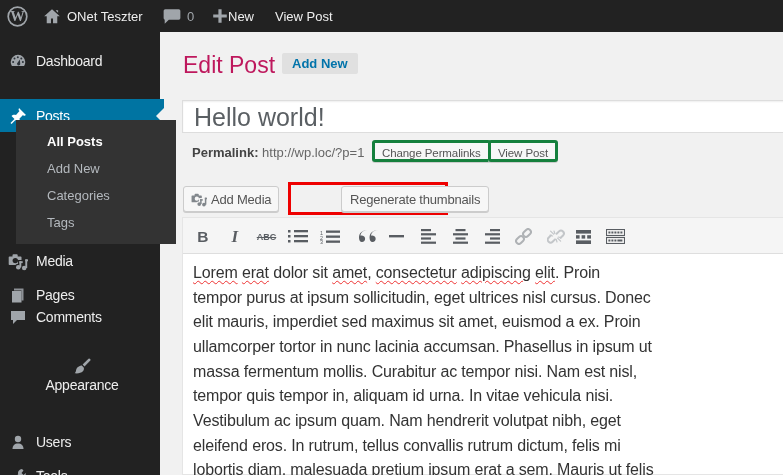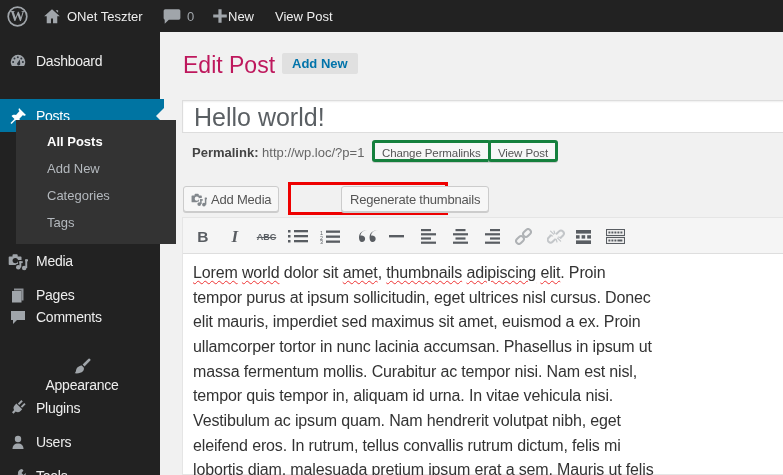--- a/index.html
+++ b/index.html
@@ -146,30 +146,20 @@
       </svg>
     <span class="lbl">Comments</span>
   </div>
   <div class="menu-item" style="top:325px;flex-direction:column;">
     <svg class="mi" viewBox="0 0 20 20" fill="#a0a5aa">
         <path d="M10.6 7.6 L16.5 1.8 a1.3 1.3 0 0 1 1.8 1.8 L12.5 9.5 z"></path>
         <path d="M9.8 8.6 l1.7 1.7 c0.8 0.8 0.6 2.8 -0.6 4 c-1.7 1.7 -4.7 2.4 -8.2 2 c1 -0.8 1.2 -1.9 1.4 -3.2 c0.3 -1.8 1.3 -3.2 3.2 -3.9 c1 -0.4 1.9 -1 2.5 -0.6 z"></path>
       </svg>
     <span class="lbl">Appearance</span>
   </div>
-  <div class="menu-item" style="top:359px;">
-    <svg class="mi" viewBox="0 0 20 20" fill="#a0a5aa">
-        <g transform="rotate(45 10 10)">
-          <rect x="6.8" y="2" width="1.9" height="5"></rect>
-          <rect x="10.9" y="2" width="1.9" height="5"></rect>
-          <path d="M5.7 8 h8.2 v2.3 a4.1 4.1 0 0 1 -3 3.9 v3 h-2.2 v-3 a4.1 4.1 0 0 1 -3 -3.9 z"></path>
-        </g>
-      </svg>
-    <span class="lbl">Plugins</span>
-  </div>
   <div class="menu-item" style="top:393px;">
     <svg class="mi" viewBox="0 0 20 20" fill="#a0a5aa">
         <circle cx="10" cy="7" r="3.2"></circle>
         <path d="M4.5 17 c0 -3.5 2.2 -5.5 5.5 -5.5 s5.5 2 5.5 5.5 z"></path>
       </svg>
     <span class="lbl">Users</span>
   </div>
   <div class="menu-item" style="top:427px;">
     <svg class="mi" viewBox="0 0 20 20" fill="#a0a5aa">
         <path d="M14 3 a4 4 0 0 0 -3.8 5.2 l-7 7 a1.8 1.8 0 0 0 2.6 2.6 l7 -7 A4 4 0 0 0 18 7 l-2.5 2 -2 -2 2 -2.5 z"></path>
@@ -336,21 +326,21 @@
               <rect x="0.5" y="8.5" width="18" height="6" fill="none" stroke="#595d62" stroke-width="1.1"></rect>
               <rect x="2.4" y="10.5" width="2" height="2"></rect>
               <rect x="5.4" y="10.5" width="2" height="2"></rect>
               <rect x="8.4" y="10.5" width="2" height="2"></rect>
               <rect x="11.4" y="10.5" width="5" height="2"></rect>
             </g>
           </svg>
         </div>
     </div>
     <div id="edbody">
-      <p><span class="sq">Lorem</span> <span class="sq">world</span> dolor sit <span class="sq">amet</span>, <span class="sq">thumbnails</span> <span class="sq">adipiscing</span> <span class="sq">elit</span>. Proin<br>
+      <p><span class="sq">Lorem</span> <span class="sq">erat</span> dolor sit <span class="sq">amet</span>, <span class="sq">consectetur</span> <span class="sq">adipiscing</span> <span class="sq">elit</span>. Proin<br>
 tempor purus at ipsum sollicitudin, eget ultrices nisl cursus. Donec<br>
 elit mauris, imperdiet sed maximus sit amet, euismod a ex. Proin<br>
 ullamcorper tortor in nunc lacinia accumsan. Phasellus in ipsum ut<br>
 massa fermentum mollis. Curabitur ac tempor nisi. Nam est nisl,<br>
 tempor quis tempor in, aliquam id urna. In vitae vehicula nisi.<br>
 Vestibulum ac ipsum quam. Nam hendrerit volutpat nibh, eget<br>
 eleifend eros. In rutrum, tellus convallis rutrum dictum, felis mi<br>
 lobortis diam, malesuada pretium ipsum erat a sem. Mauris ut felis</p>
     </div>
   </div>

